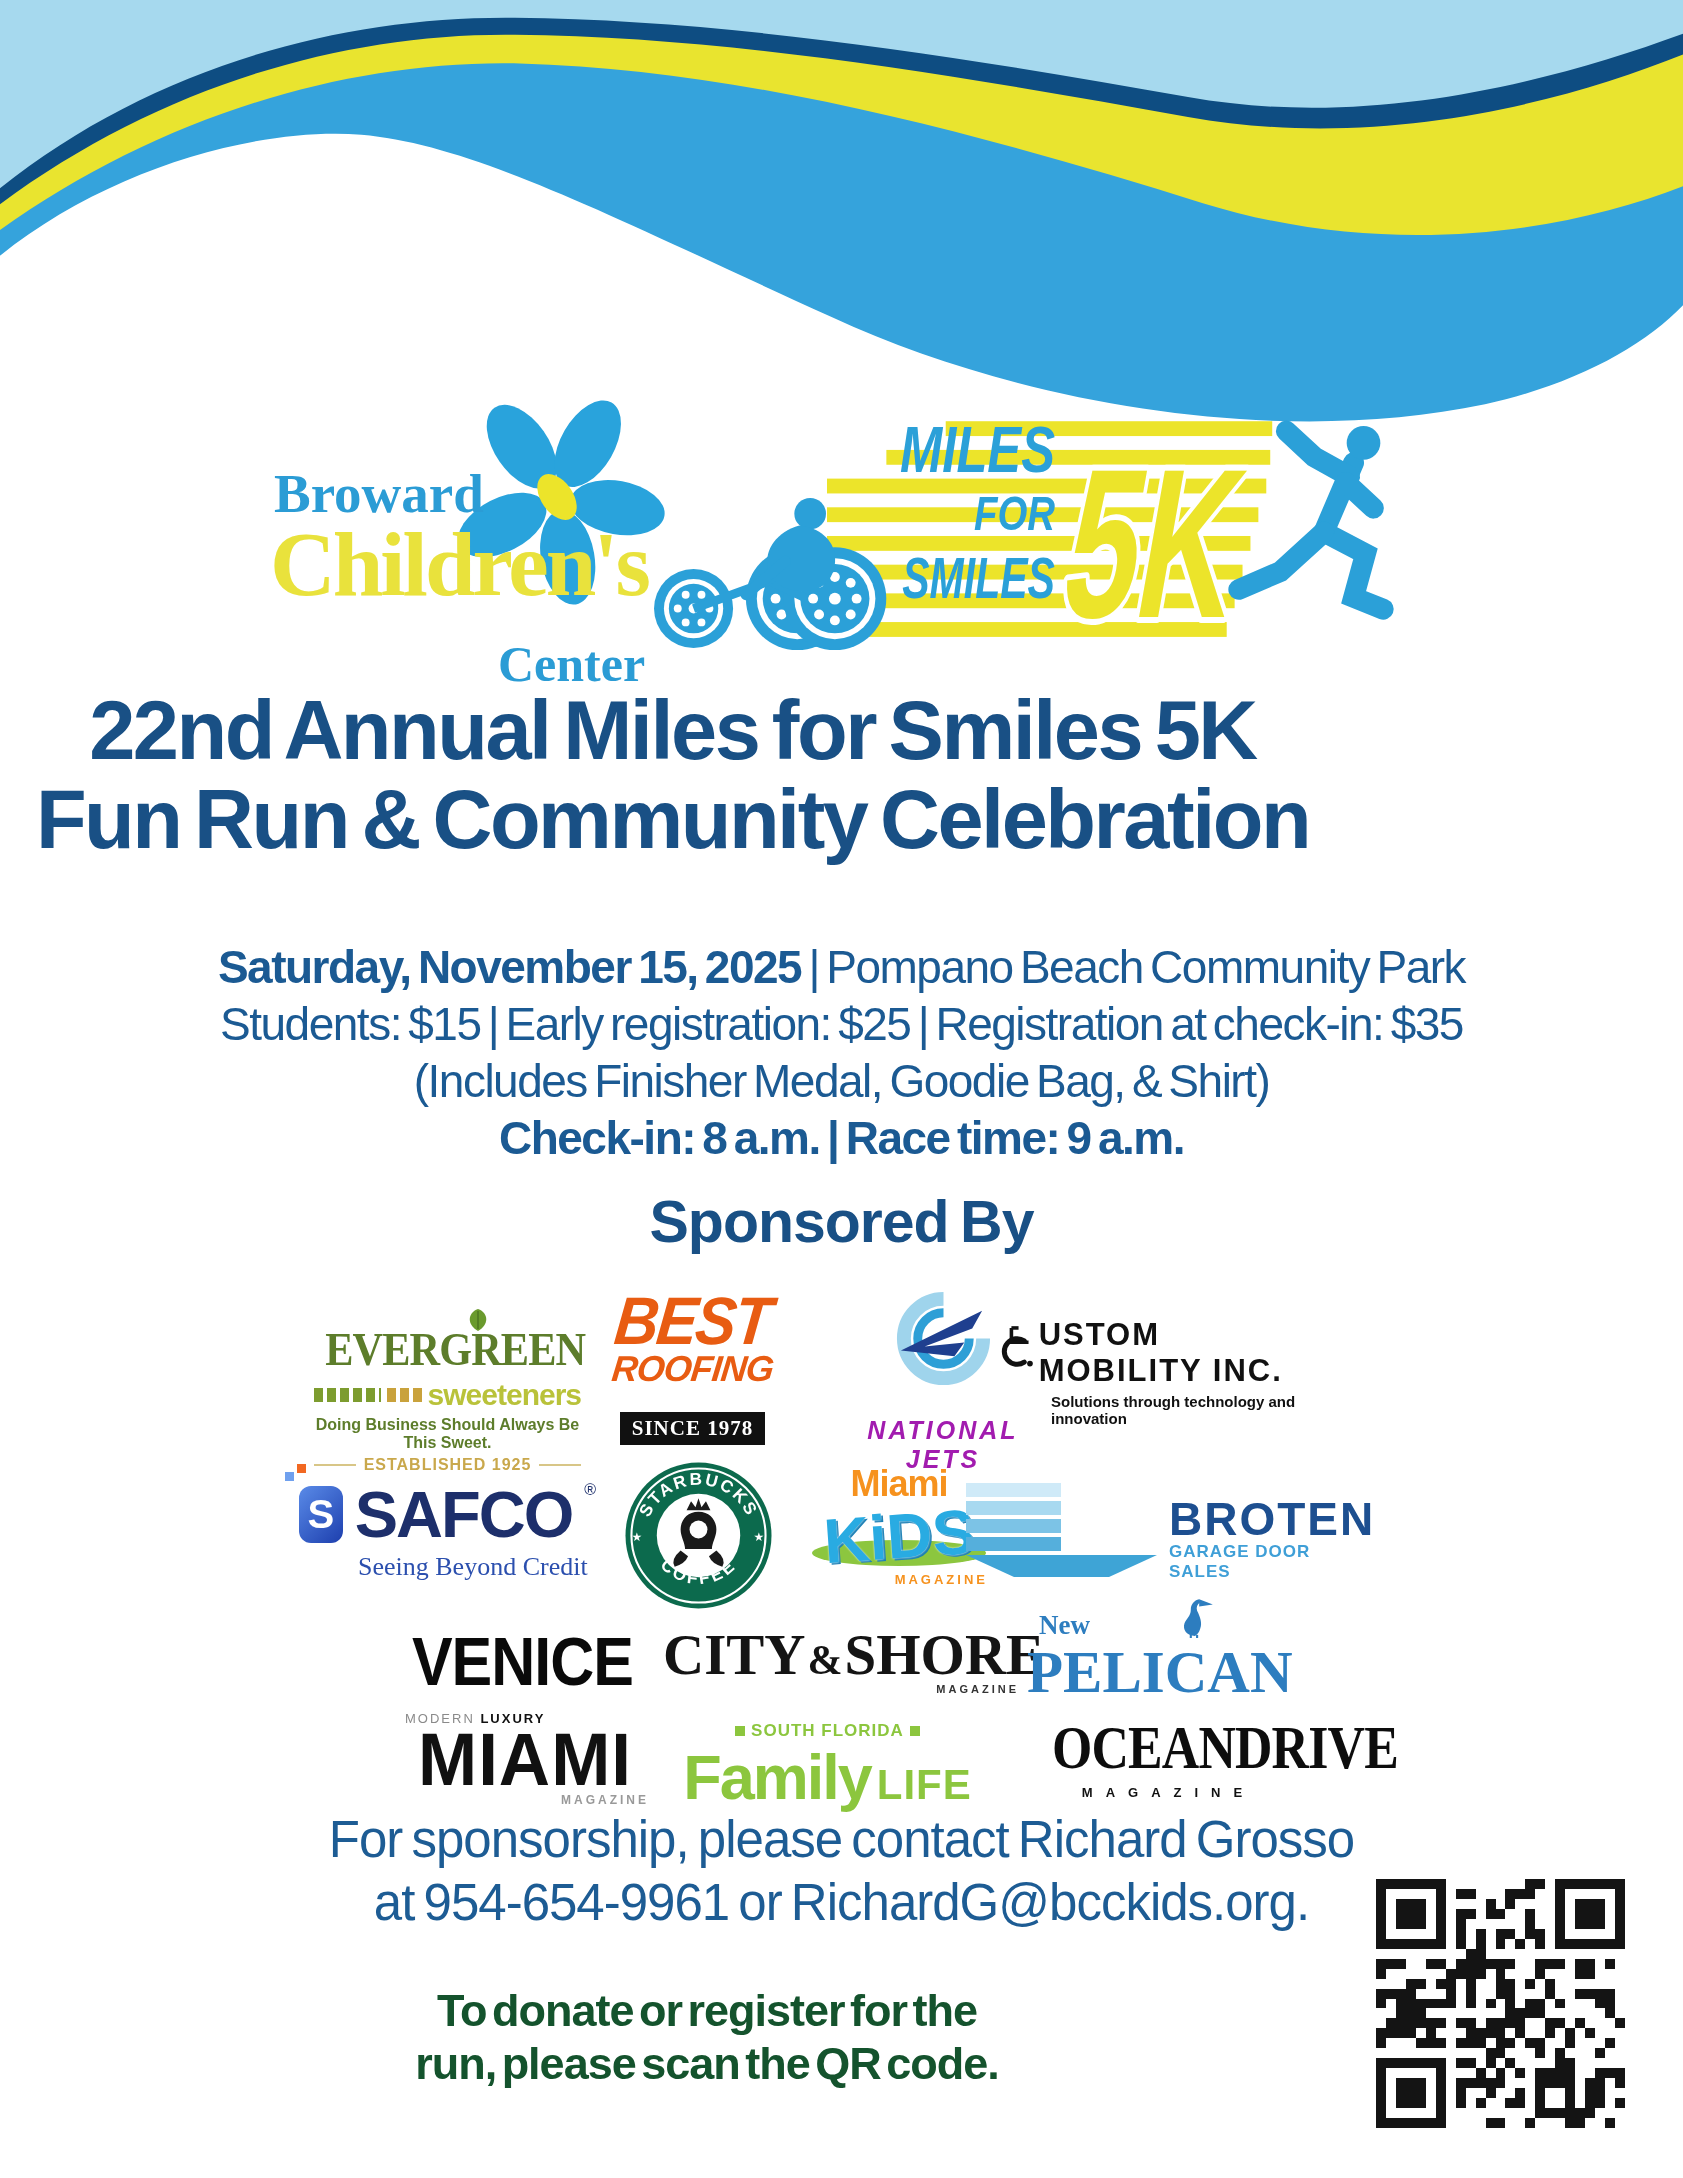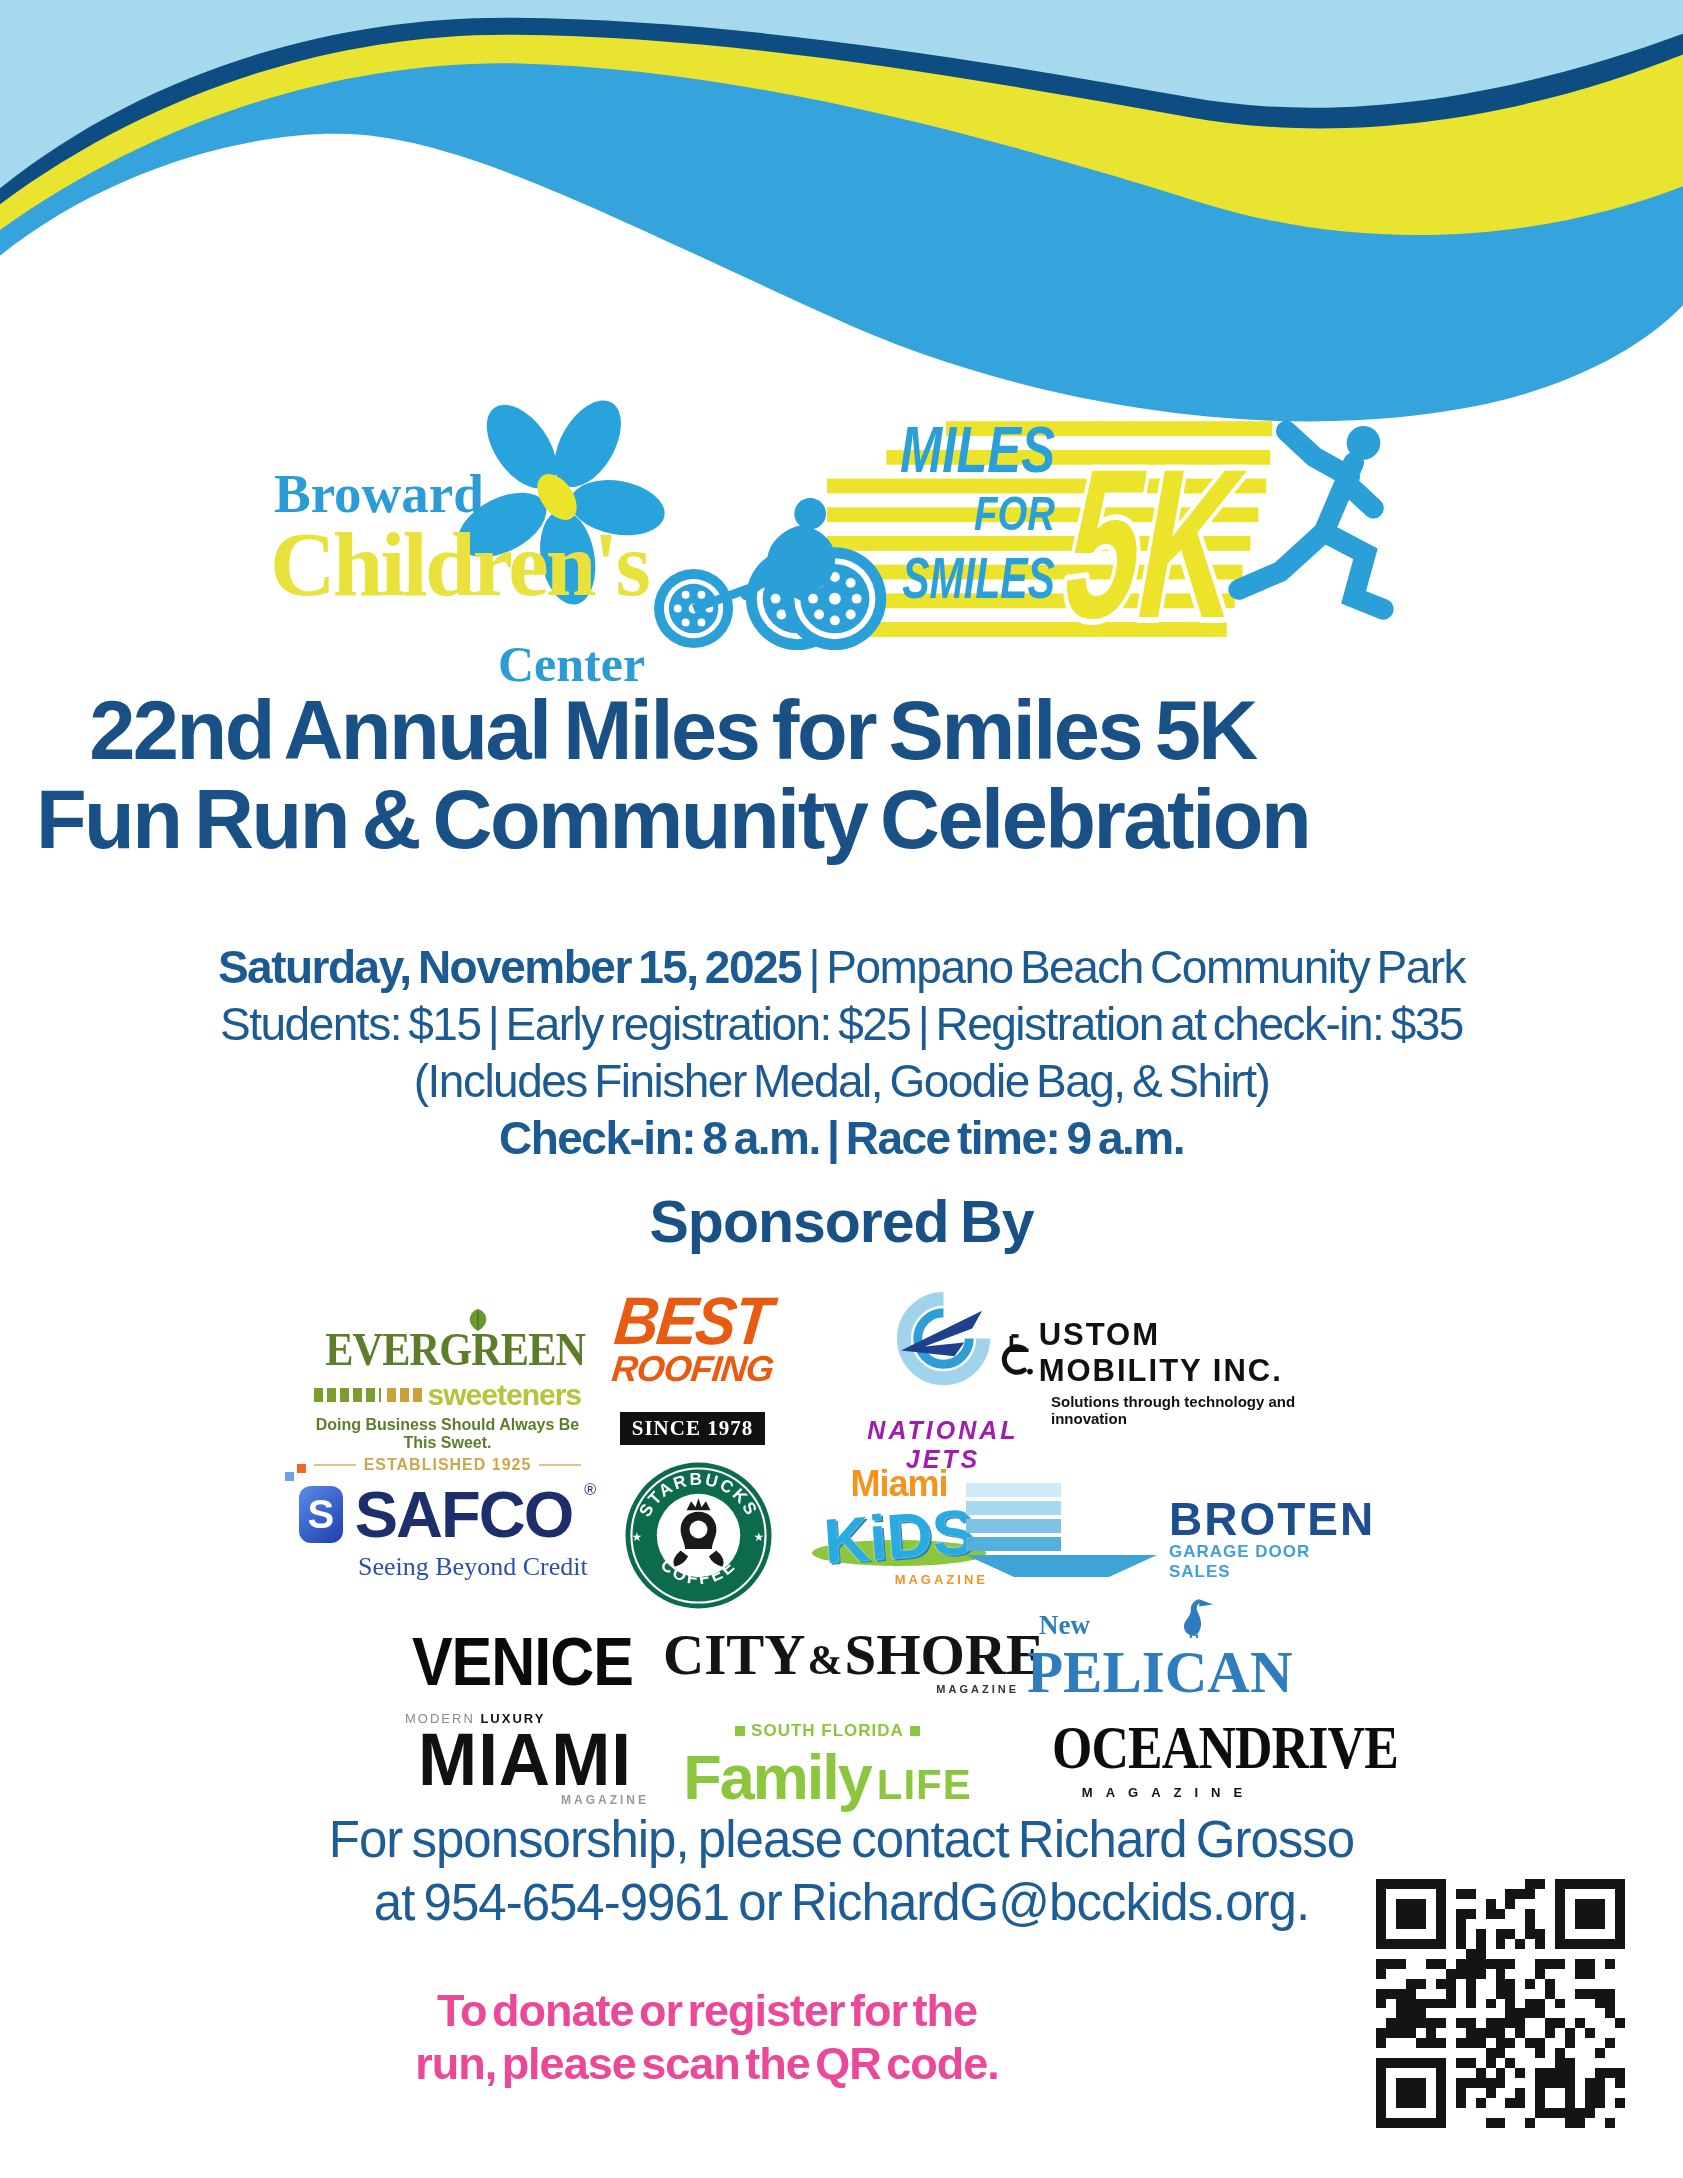--- a/index.html
+++ b/index.html
@@ -66,21 +66,21 @@
               letter-spacing:-1px;transform:skewX(-6deg);}
   .br-since{display:inline-block;background:#111;color:#fff;font-family:"Liberation Serif",serif;
             font-size:21px;font-weight:700;letter-spacing:1px;padding:4px 12px;margin-top:24px;}
 
   
   .njets{left:834px;top:1289px;width:218px;}
   .nj-name{font-size:25px;font-weight:700;font-style:italic;color:#a21caf;letter-spacing:3px;margin-top:19px;}
 
   
   .cmob{left:1000px;top:1317px;width:307px;text-align:left;}
-  .cm-row{display:flex;align-items:center;gap:3px;}
+  .cm-row{display:flex;align-items:flex-start;gap:3px;}
   .cm-name{font-size:31px;font-weight:600;letter-spacing:2px;color:#111;padding-bottom:2px;}
   .cm-tag{font-size:15px;font-weight:700;color:#111;margin:2px 0 0 51px;}
 
   
   .safco{left:299px;top:1477px;width:297px;}
   .sf-row{display:flex;align-items:center;justify-content:center;gap:12px;}
   .sf-icon{position:relative;width:57px;height:57px;border-radius:12px;color:#fff;font-size:40px;
            font-weight:800;display:grid;place-items:center;
            background:linear-gradient(135deg,#5a8be8,#1d3fae);}
   .sf-px1{position:absolute;left:-14px;top:-14px;width:9px;height:9px;background:#6fa0ee;}
@@ -151,21 +151,21 @@
 
   
   .odrive{left:1032px;top:1713px;width:267px;}
   .od-name{font-family:"Liberation Serif",serif;font-size:61px;font-weight:900;color:#0d0d0d;
            transform:scaleX(.85);letter-spacing:-1px;}
   .od-mag{font-size:13px;font-weight:700;color:#111;letter-spacing:13px;margin-top:2px;margin-left:6px;}
 
   
   .contact{left:0;top:1808px;width:1683px;text-align:center;color:#1d5c94;font-size:51px;
            line-height:63px;letter-spacing:-1px;word-spacing:-4px;}
-  .donate{left:0;top:1984px;width:1414px;text-align:center;color:#ec4899;font-weight:800;
+  .donate{left:0;top:1984px;width:1414px;text-align:center;color:#14532d;font-weight:800;
           font-size:45px;line-height:53px;letter-spacing:-1px;word-spacing:-6px;}
   .qr{left:1376px;top:1879px;width:249px;height:249px;}
 </style>
 </head>
 <body>
 
 <div class="canvas">
 
   <svg class="wave" viewBox="0 0 1700 440" preserveAspectRatio="none" aria-hidden="true">
     <rect x="0" y="0" width="1700" height="440" fill="#a6d9ee"></rect>

